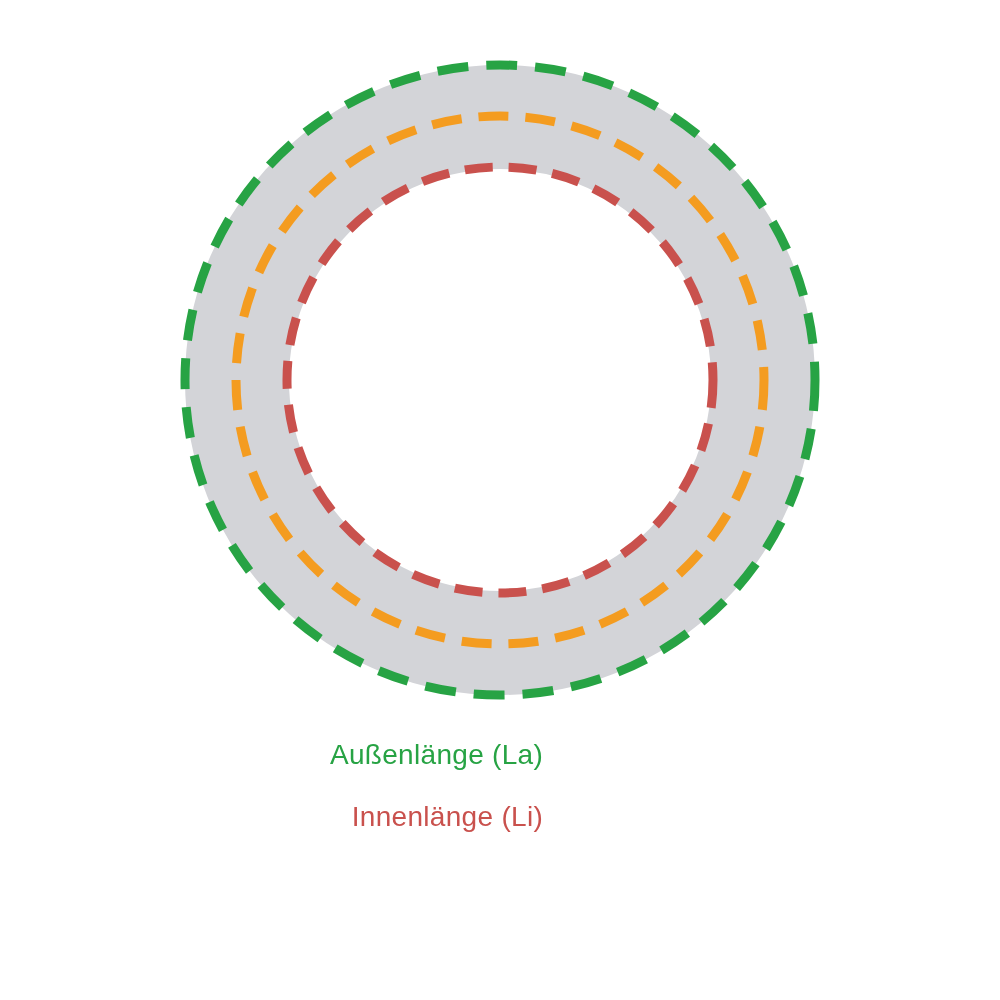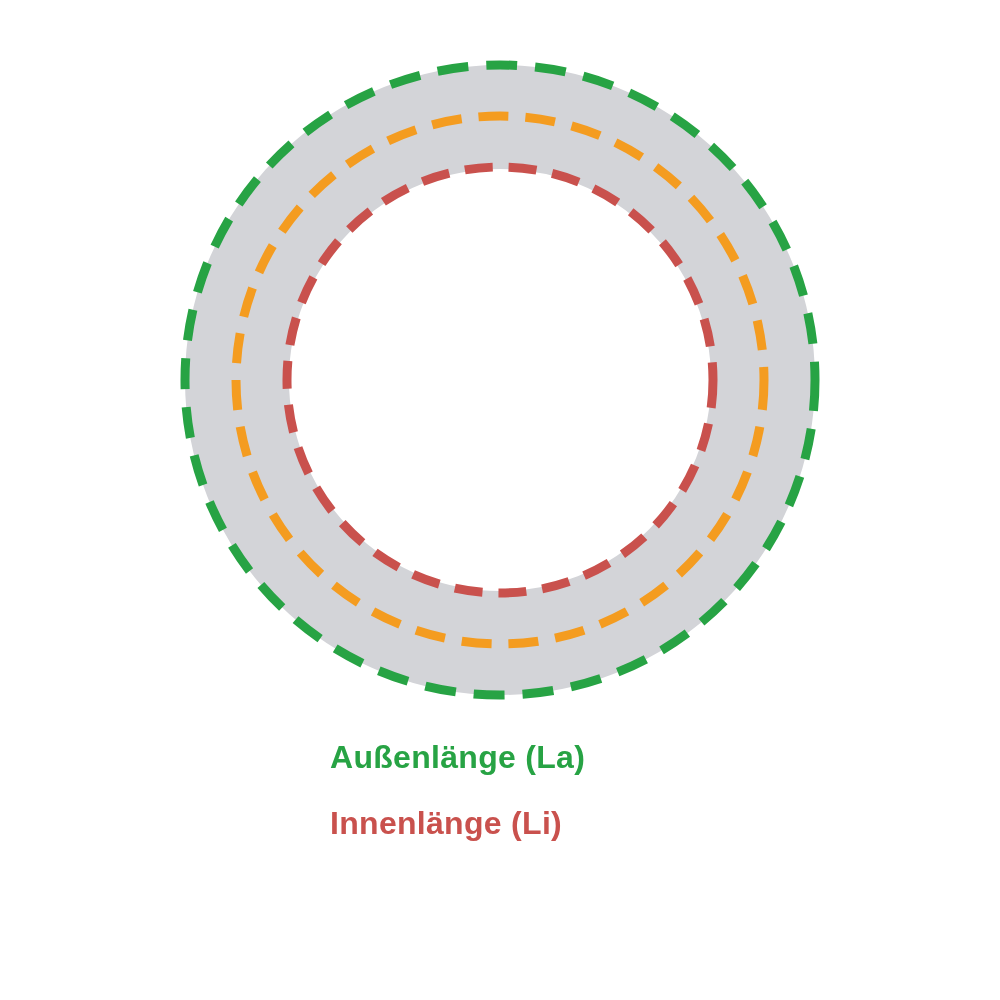--- a/index.html
+++ b/index.html
@@ -21,22 +21,22 @@
   }
   .labels {
     position: absolute;
     left: 330px;
     top: 741px;
     display: flex;
     flex-direction: column;
     gap: 34px;
   }
   .belt-label {
-    font-size: 32px;
-    font-weight: 700;
+    font-size: 28px;
+    font-weight: 400;
     line-height: 1;
     letter-spacing: 0.3px;
     white-space: nowrap;
   }
 </style>
 </head>
 <body>
 
 <svg class="diagram-svg" width="1000" height="1000" viewBox="0 0 1000 1000" aria-hidden="true">
 
@@ -44,14 +44,14 @@
 
   <circle cx="500" cy="380" r="315" fill="none" stroke-width="9" stroke-dasharray="31 18" stroke="#27a344"></circle>
 
   <circle cx="500" cy="380" r="264" fill="none" stroke-width="9" stroke-dasharray="30 17" stroke="#f49c20"></circle>
 
   <circle cx="500" cy="380" r="213" fill="none" stroke-width="9" stroke-dasharray="28 16" stroke="#c9514d"></circle>
 </svg>
 
 <div class="labels">
   <div class="belt-label" style="color: rgb(39, 163, 68);">Außenlänge (La)</div>
-  <div class="belt-label" style="color: rgb(201, 81, 77);">Innenlänge (Li)</div>
+  <div class="belt-label" style="color: rgb(201, 81, 77); text-align: right;">Innenlänge (Li)</div>
 </div>
 
 </body></html>

